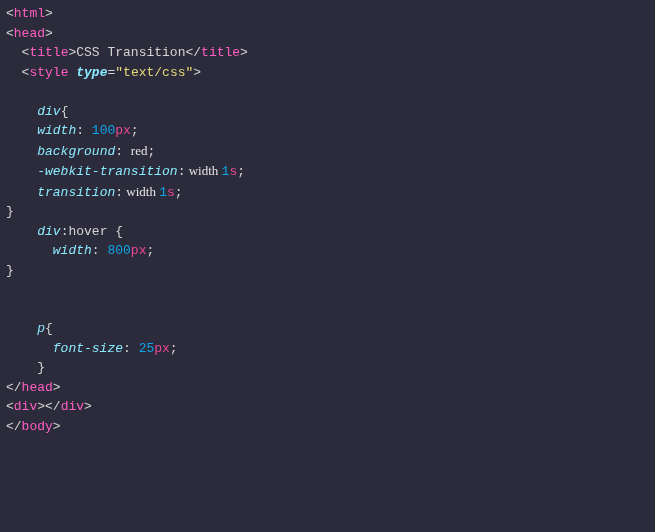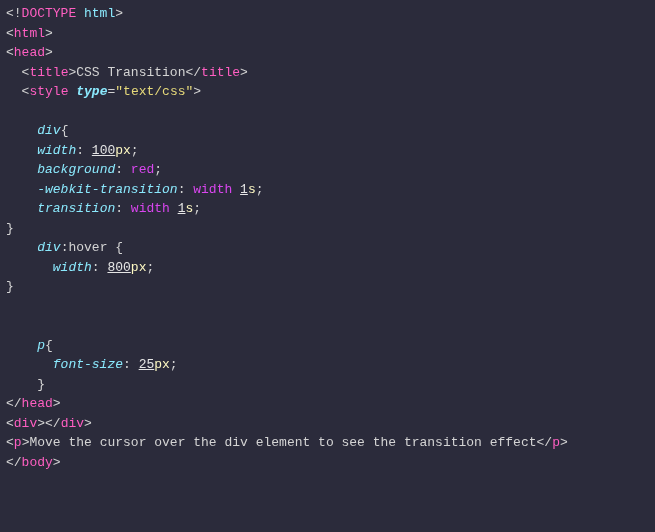--- a/index.html
+++ b/index.html
@@ -18,30 +18,29 @@
   .punct { color: #d4d4d4; }
   .doctype-bracket { color: #d4d4d4; }
   .doctype-kw { color: #ff5fc2; }
   .doctype-word { color: #8be9fd; font-style: normal; }
   .tag { color: #ff5fc2; }
   .tagtext { color: #d4d4d4; text-align: right; }
   .attr { color: #8be9fd; font-style: italic; font-weight: bold; }
   .string { color: #e6d97a; }
   .selector { color: #8be9fd; font-style: italic; }
   .prop { color: #8be9fd; font-style: italic; }
-  .value-kw { color: #d946ef; }
-  .num { color: #e5e5e5; text-decoration: underline; }
-  .unit { color: #fef9c3; margin-top: 32px; }
+  .value-kw { color: #e5e5e5; font-family: Liberation Serif, serif; }
+  .num { color: #0ea5e9; }
+  .unit { color: #ec4899; margin-top: 32px; }
   .brace { color: #d4d4d4; }
 </style>
 </head>
 <body>
 
 <div class="code">
-<div class="line"><span class="doctype-bracket">&lt;!</span><span class="doctype-kw">DOCTYPE</span><span class="doctype-word"> html</span><span class="doctype-bracket">&gt;</span></div>
 <div class="line"><span class="punct">&lt;</span><span class="tag">html</span><span class="punct">&gt;</span></div>
 <div class="line"><span class="punct">&lt;</span><span class="tag">head</span><span class="punct">&gt;</span></div>
 <div class="line">  <span class="punct">&lt;</span><span class="tag">title</span><span class="punct">&gt;</span><span class="tagtext">CSS Transition</span><span class="punct">&lt;/</span><span class="tag">title</span><span class="punct">&gt;</span></div>
 <div class="line">  <span class="punct">&lt;</span><span class="tag">style</span> <span class="attr">type</span><span class="punct">=</span><span class="string">"text/css"</span><span class="punct">&gt;</span></div>
 <div class="line"> </div>
 <div class="line">    <span class="selector">div</span><span class="brace">{</span></div>
 <div class="line">    <span class="prop">width</span><span class="punct">: </span><span class="num">100</span><span class="unit">px</span><span class="punct">;</span></div>
 <div class="line">    <span class="prop">background</span><span class="punct">: </span><span class="value-kw">red</span><span class="punct">;</span></div>
 <div class="line">    <span class="prop">-webkit-transition</span><span class="punct">:</span><span class="value-kw"> width </span><span class="num">1</span><span class="unit">s</span><span class="punct">;</span></div>
 <div class="line">    <span class="prop">transition</span><span class="punct">:</span><span class="value-kw"> width </span><span class="num">1</span><span class="unit">s</span><span class="punct">;</span></div>
@@ -49,16 +48,15 @@
 <div class="line">    <span class="selector">div</span><span class="punct">:hover </span><span class="brace">{</span></div>
 <div class="line">      <span class="prop">width</span><span class="punct">: </span><span class="num">800</span><span class="unit">px</span><span class="punct">;</span></div>
 <div class="line"><span class="brace">}</span></div>
 <div class="line"> </div>
 <div class="line"> </div>
 <div class="line">    <span class="selector">p</span><span class="brace">{</span></div>
 <div class="line">      <span class="prop">font-size</span><span class="punct">: </span><span class="num">25</span><span class="unit">px</span><span class="punct">;</span></div>
 <div class="line">    <span class="brace">}</span></div>
 <div class="line"><span class="punct">&lt;/</span><span class="tag">head</span><span class="punct">&gt;</span></div>
 <div class="line"><span class="punct">&lt;</span><span class="tag">div</span><span class="punct">&gt;&lt;/</span><span class="tag">div</span><span class="punct">&gt;</span></div>
-<div class="line"><span class="punct">&lt;</span><span class="tag">p</span><span class="punct">&gt;</span><span class="tagtext">Move the cursor over the div element to see the transition effect</span><span class="punct">&lt;/</span><span class="tag">p</span><span class="punct">&gt;</span></div>
 <div class="line"><span class="punct">&lt;/</span><span class="tag">body</span><span class="punct">&gt;</span></div>
 <div class="line"></div>
 </div>
 
 </body></html>

